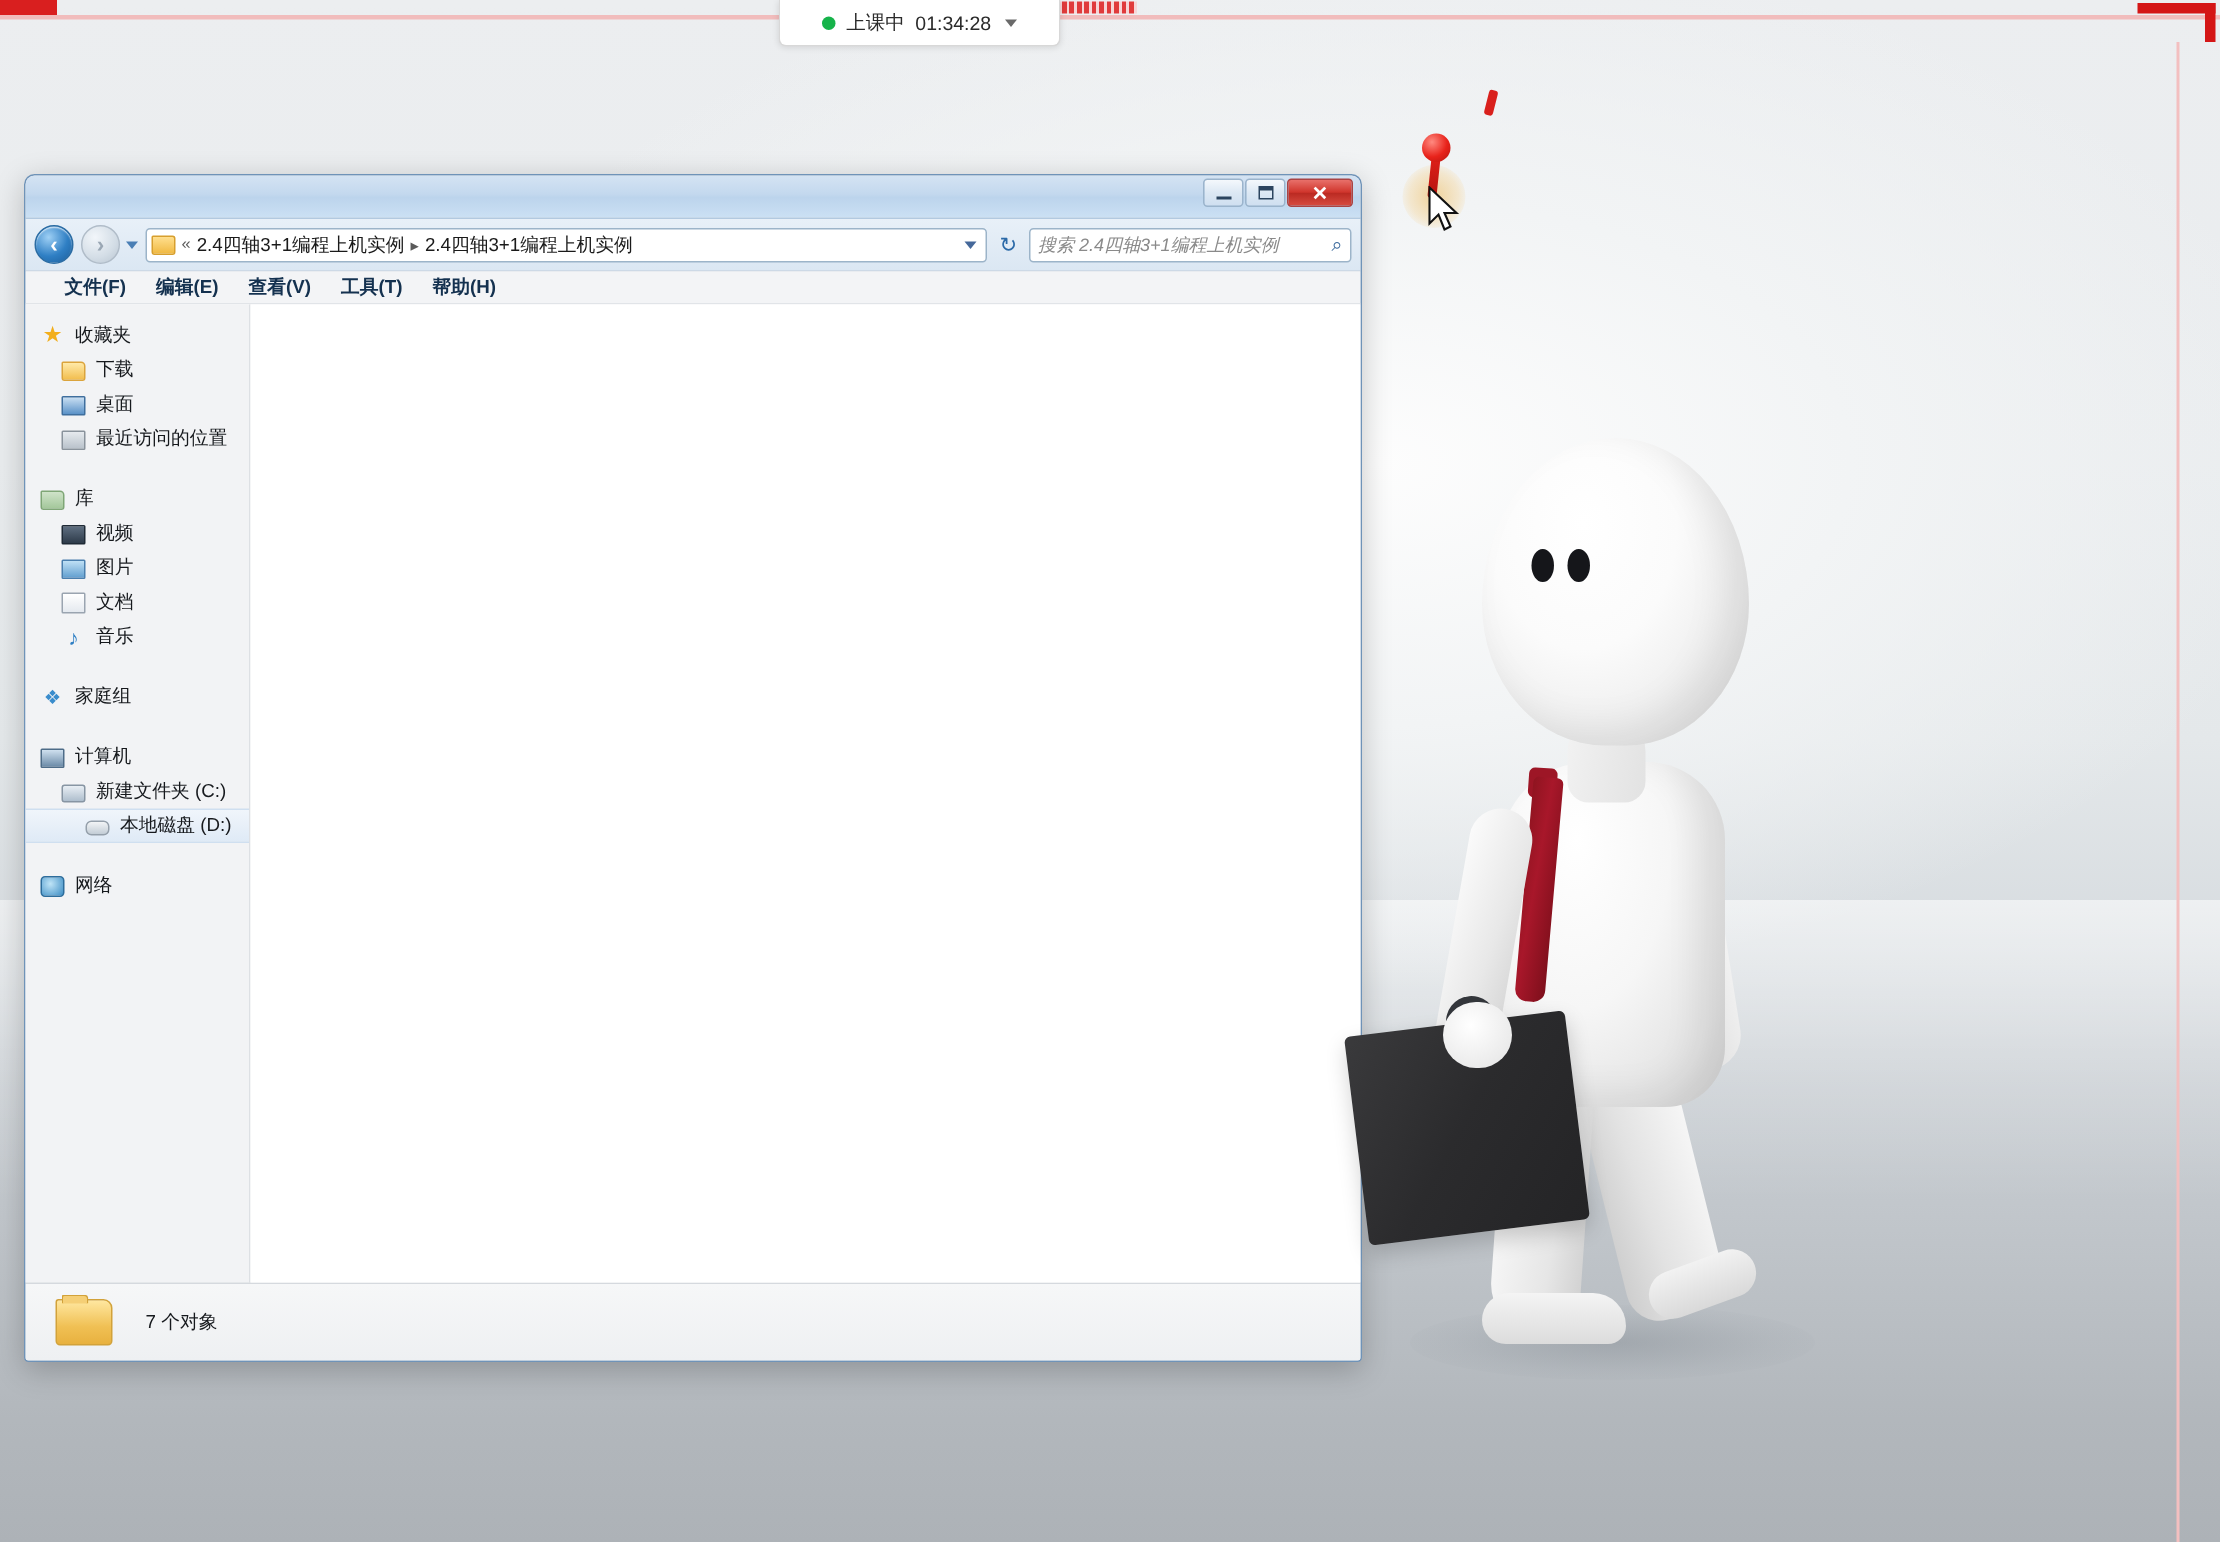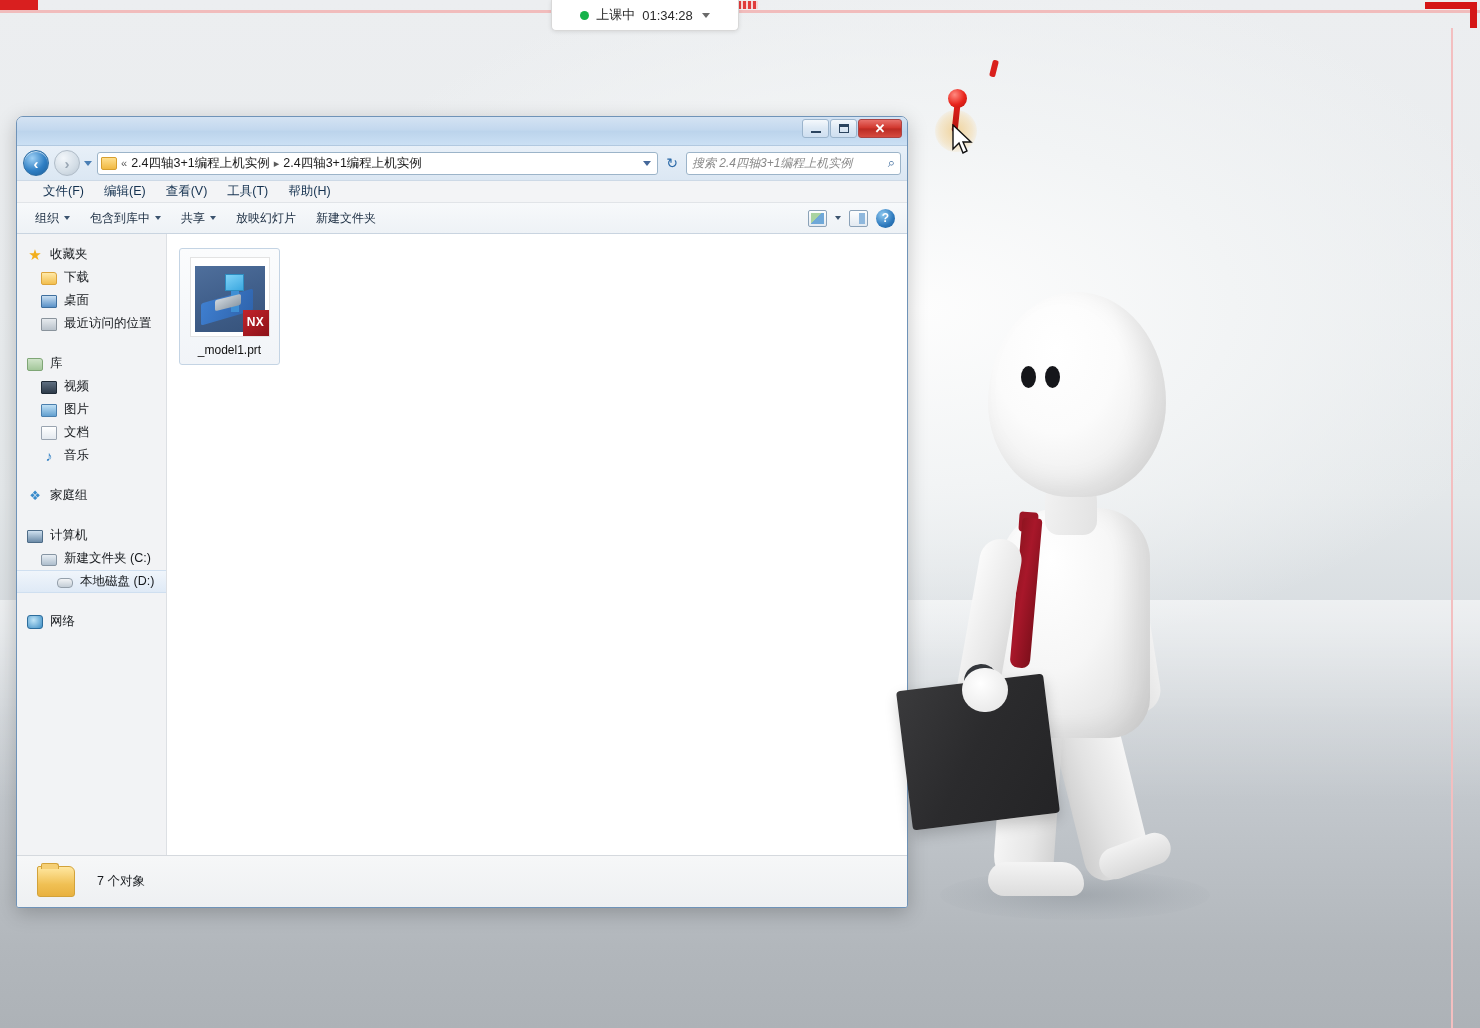--- a/index.html
+++ b/index.html
@@ -145,21 +145,21 @@
   }
 
   
   #status-pill {
     position: absolute; left: 519px; top: 0; width: 188px; height: 31px;
     background: #ffffff;
     border: 1px solid #d8d8d8; border-top: none;
     border-radius: 0 0 5px 5px;
     display: flex; align-items: center; justify-content: center; gap: 7px;
     box-shadow: 0 1px 4px rgba(0,0,0,0.10);
-    font-size: 13px; color: #2b2b2b; margin-left: 32px;
+    font-size: 13px; color: #2b2b2b;
   }
   #status-dot { width: 9px; height: 9px; border-radius: 50%; background: #16b34a; }
   #status-caret {
     width: 0; height: 0; margin-left: 2px;
     border-left: 4px solid transparent; border-right: 4px solid transparent;
     border-top: 5px solid #6a6a6a;
   }
 
   
   #explorer {
@@ -245,20 +245,21 @@
     font-size: 12px; color: #8a8a8a; font-style: italic;
   }
   #search-icon { margin-left: auto; font-style: normal; color: #3c6a9c; font-size: 13px; }
 
   #menubar {
     height: 22px; flex: none;
     background: #f3f4f6;
     display: flex; align-items: center; gap: 20px; padding-left: 26px;
     font-size: 12.5px; color: #14314f;
     border-bottom: 1px solid #e1e4e8;
+    font-weight: bold;
   }
   #toolbar {
     height: 31px; flex: none;
     background: linear-gradient(180deg, #f7f9fb, #eef2f6);
     border-bottom: 1px solid #c9d4e0;
     display: flex; align-items: center; padding: 0 8px;
     font-size: 12px; color: #1a2c40;
   }
   .tb-item { display: flex; align-items: center; gap: 5px; padding: 3px 10px; white-space: nowrap; }
   .tb-caret {
@@ -567,42 +568,20 @@
   </div>
 
   <div id="menubar">
     <span>文件(F)</span>
     <span>编辑(E)</span>
     <span>查看(V)</span>
     <span>工具(T)</span>
     <span>帮助(H)</span>
   </div>
 
-  <div id="toolbar">
-    <div class="tb-item">
-      <span>组织</span>
-      <span class="tb-caret"></span>
-    </div>
-    <div class="tb-item">
-      <span>包含到库中</span>
-      <span class="tb-caret"></span>
-    </div>
-    <div class="tb-item">
-      <span>共享</span>
-      <span class="tb-caret"></span>
-    </div>
-    <div class="tb-item">放映幻灯片</div>
-    <div class="tb-item">新建文件夹</div>
-    <div id="toolbar-right">
-      <div class="tb-icon view"></div>
-      <div class="tb-caret"></div>
-      <div class="tb-icon pane"></div>
-      <div id="help-icon">?</div>
-    </div>
-  </div>
 
   <div id="body-area">
 
     <div id="sidebar">
       <div class="sb-row">
         <span class="sb-ico ico-star">★</span>
         <span>收藏夹</span>
       </div>
       <div class="sb-row child">
         <span class="sb-ico ico-folder"></span>
@@ -665,34 +644,20 @@
       <div class="sb-gap"></div>
 
       <div class="sb-row">
         <span class="sb-ico ico-network"></span>
         <span>网络</span>
       </div>
     </div>
 
     <div id="content">
 
-      <div class="file-tile selected">
-        <div class="thumb-wrap">
-          <div class="thumb-prt">
-            <div class="prt-scene">
-              <div class="prt-table"></div>
-              <div class="prt-col"></div>
-              <div class="prt-head"></div>
-              <div class="prt-part"></div>
-            </div>
-            <div class="nx-badge">NX</div>
-          </div>
-        </div>
-        <div>_model1.prt</div>
-      </div>
 
 
 
 
     </div>
   </div>
 
   <div id="statusbar">
     <div id="status-folder-icon"></div>
     <div>7 个对象</div>

